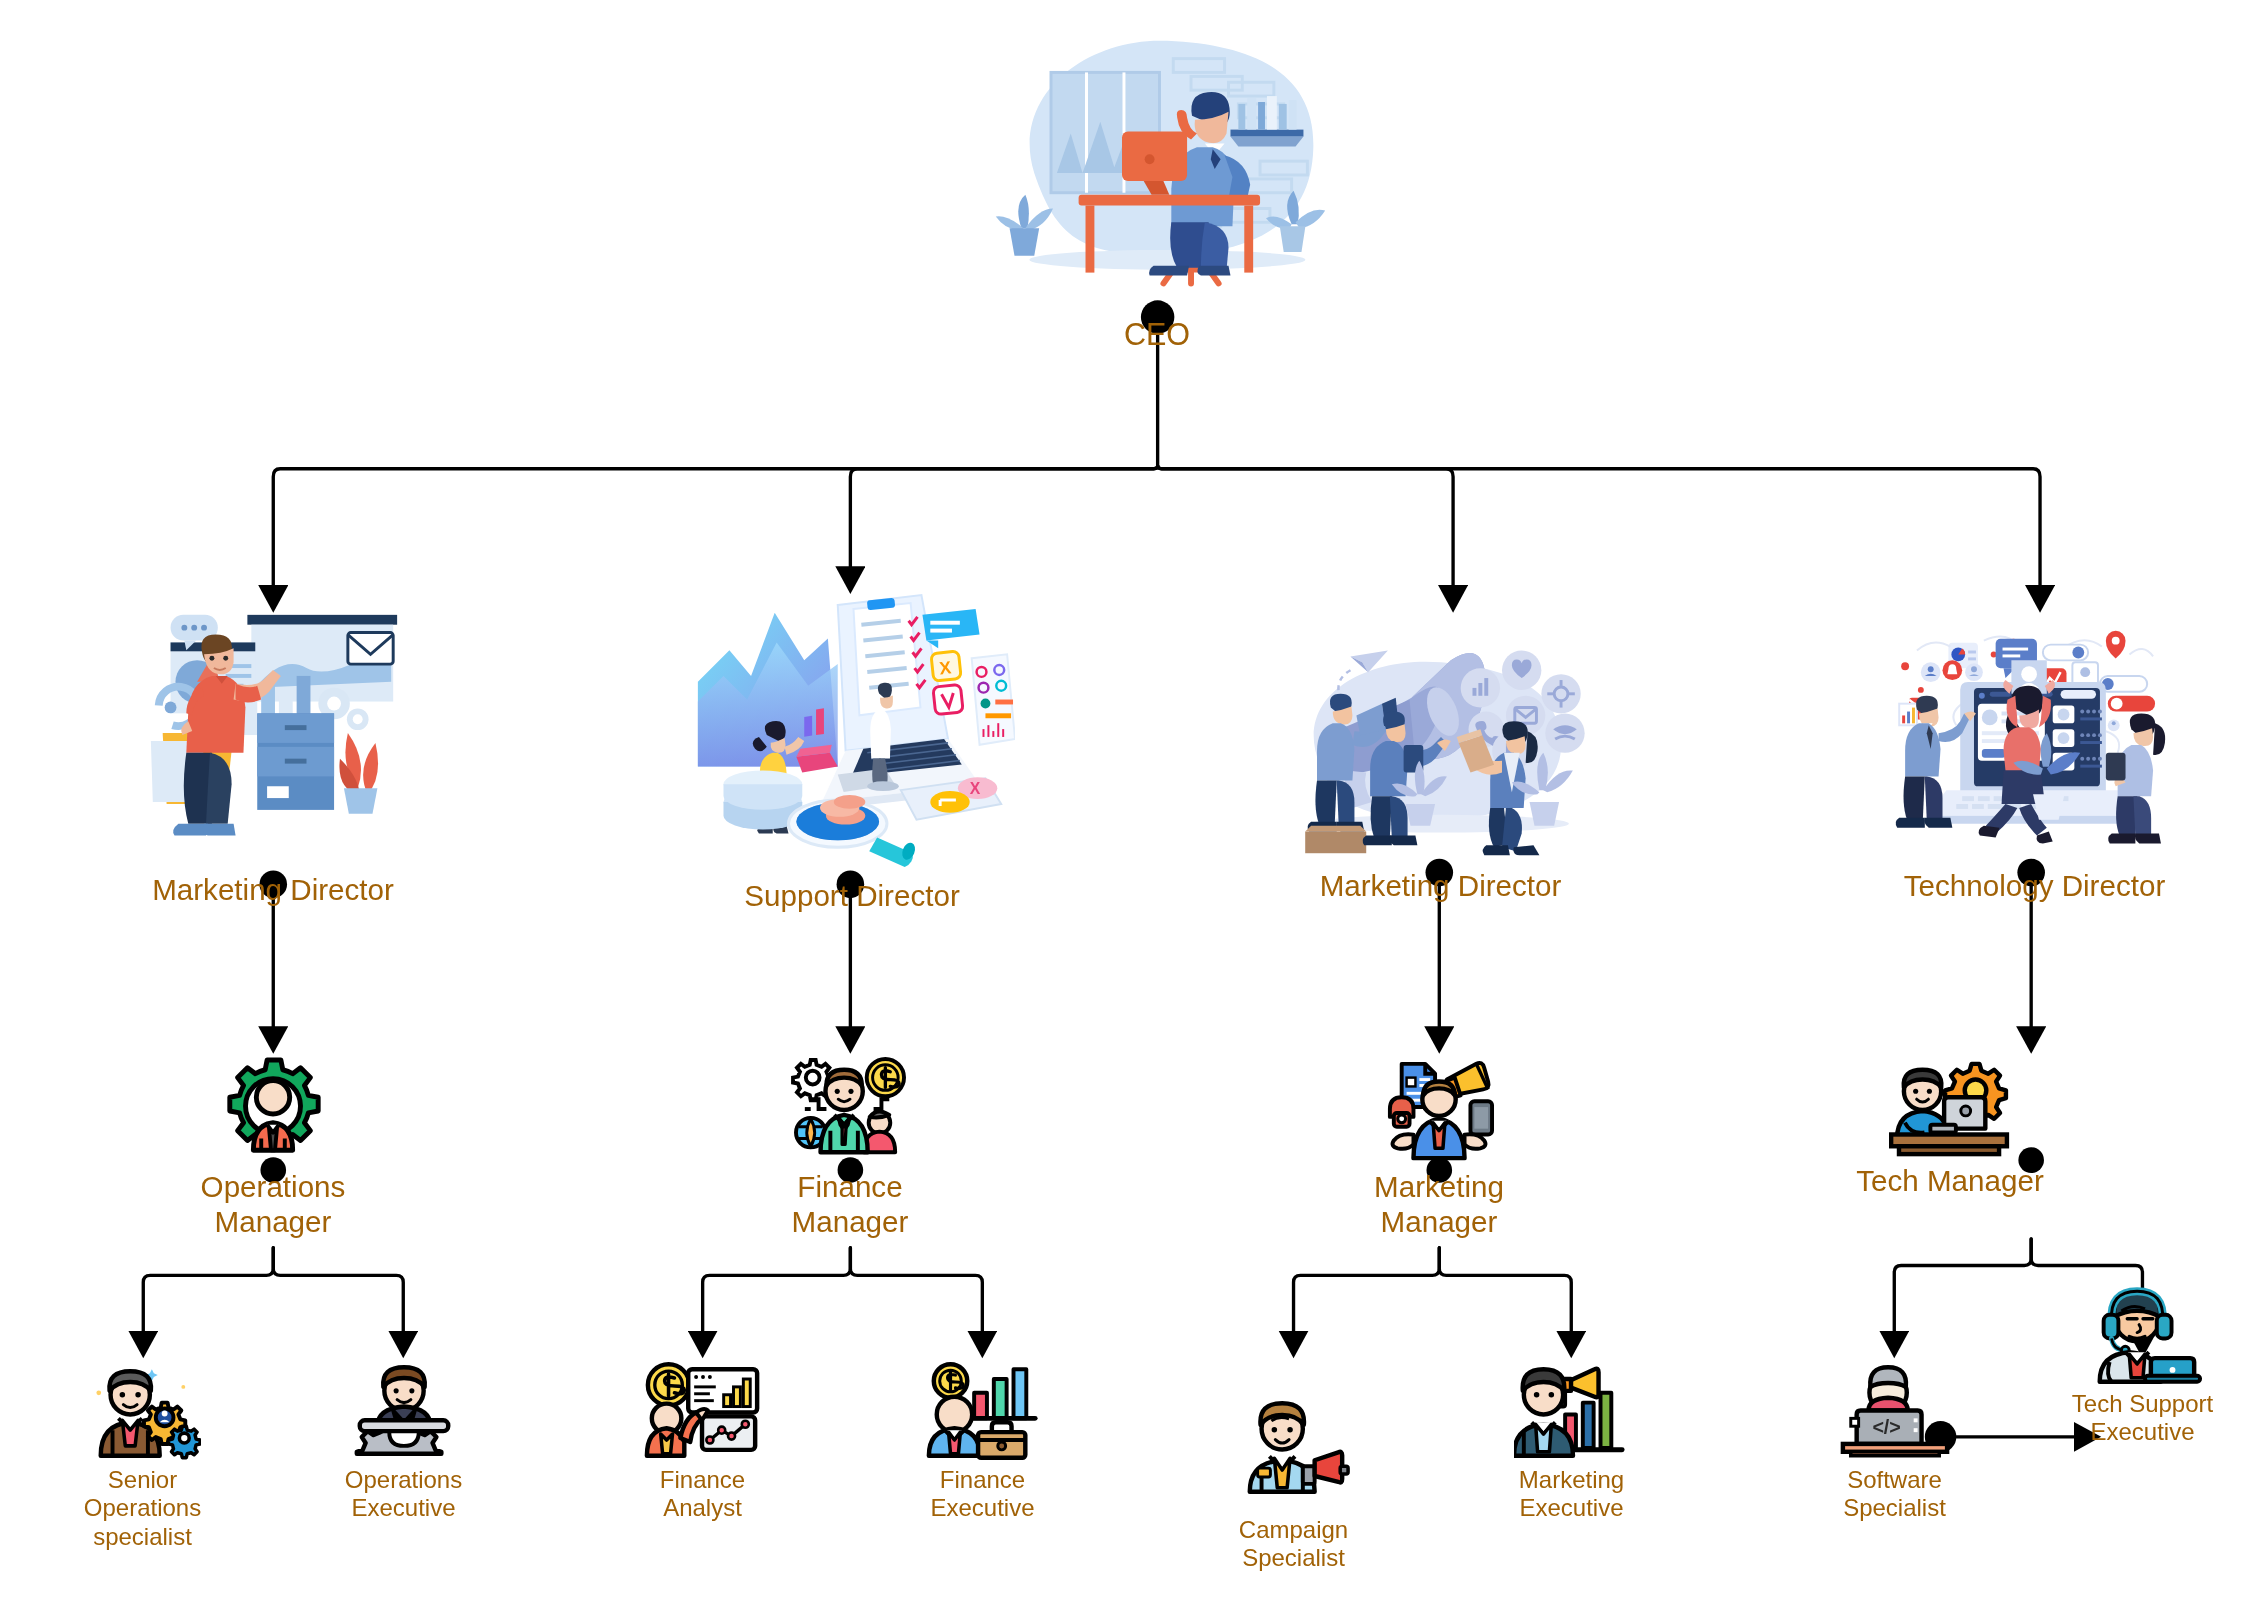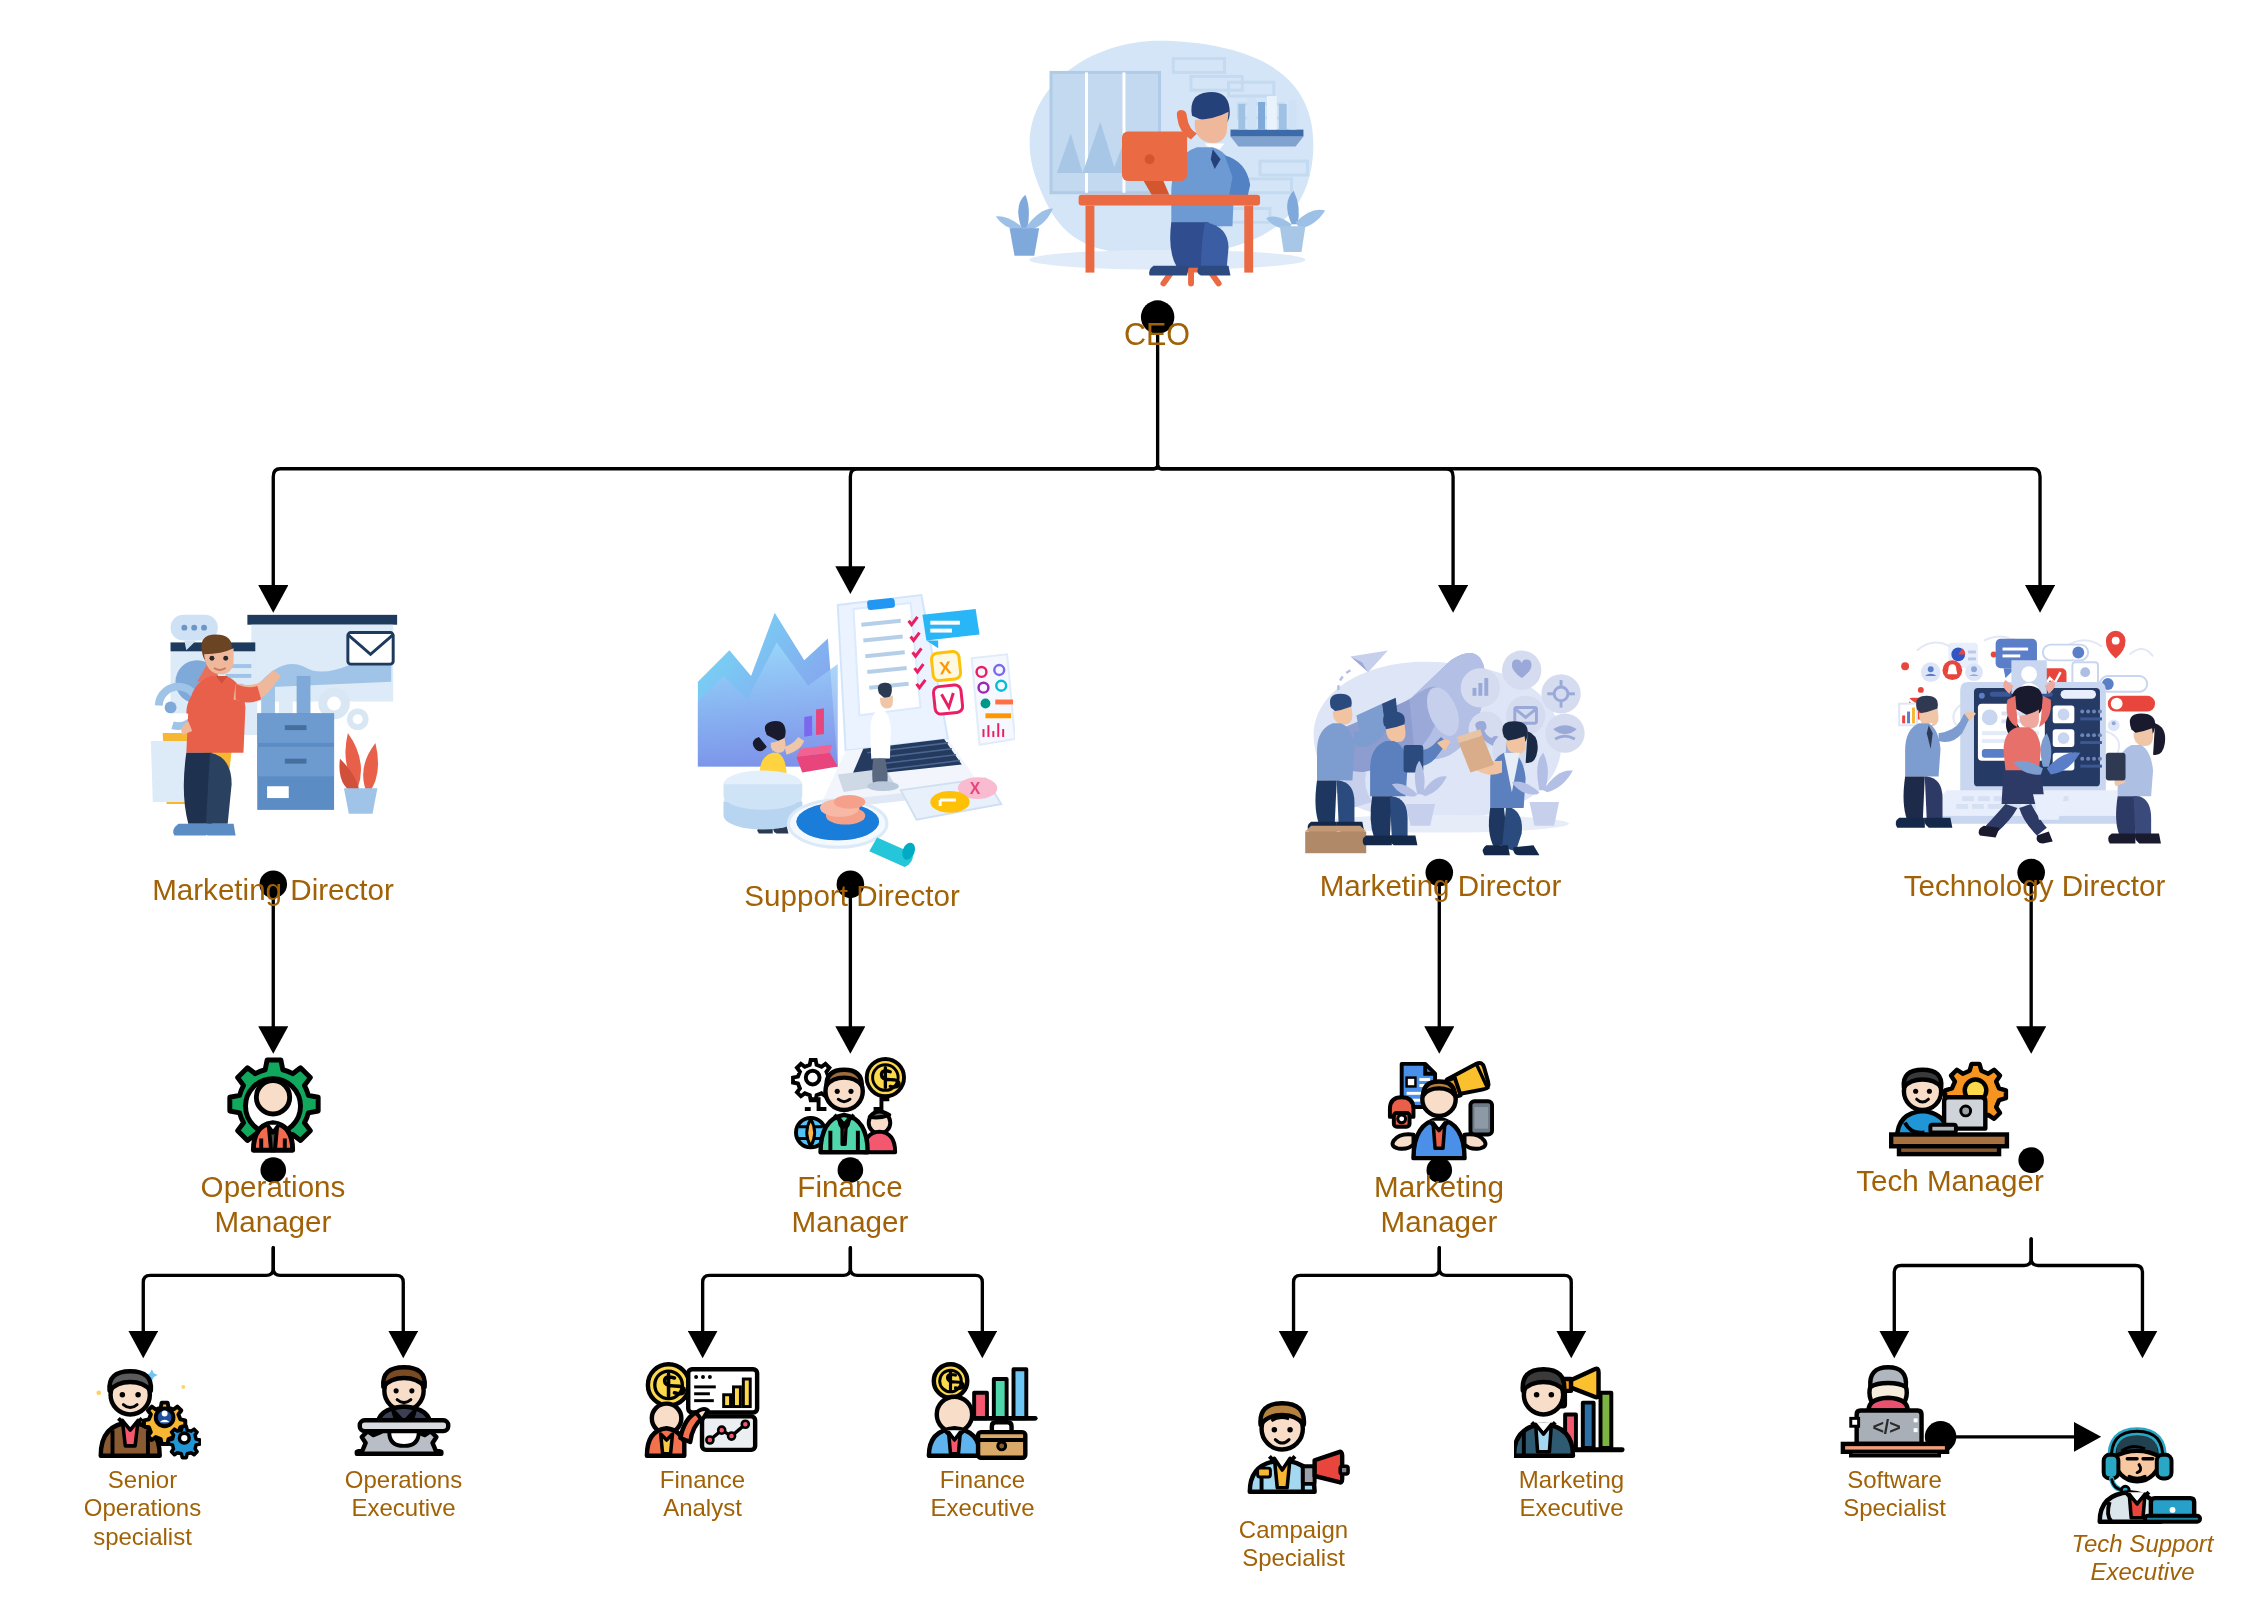--- a/index.html
+++ b/index.html
@@ -952,21 +952,21 @@
         </g>
       <rect x="14" y="58" width="8" height="8" fill="#fff" stroke="#000" stroke-width="3"></rect>
 
       <rect x="6" y="84" width="106" height="8" fill="#f2a07a" stroke="#000" stroke-width="4.5"></rect>
       <rect x="14" y="92" width="90" height="4" fill="#e08a62" stroke="#000" stroke-width="3.6"></rect>
     </svg>
     <div class="node-label">Software
 Specialist</div>
   </div>
 
-  <div class="node lvl4" style="left:2027px; top:1425px; width:231px;font-style:italic;">
+  <div class="node lvl4" style="left:2027px; top:1285px; width:231px;">
     <svg class="node-art" width="122" height="99" viewBox="0 0 124 100">
 
       <circle cx="56" cy="34" r="23" fill="#f8c9a0" stroke="#000" stroke-width="4.5"></circle>
       <path d="M33,32 q-3,-26 23,-26 q26,0 23,26 q-10,-6 -23,-6 q-13,0 -23,6 z" fill="#22414f" stroke="#000" stroke-width="4.5" stroke-linejoin="round"></path>
       <path d="M40,26 q12,-8 24,-2" fill="none" stroke="#000" stroke-width="3"></path>
       <path d="M46,34 h10 M62,34 h10" stroke="#000" stroke-width="3.4" stroke-linecap="round"></path>
       <path d="M58,40 q4,6 -2,8" fill="none" stroke="#000" stroke-width="3" stroke-linecap="round"></path>
       <path d="M48,52 q8,4 16,0" fill="none" stroke="#000" stroke-width="3.4" stroke-linecap="round"></path>
 
       <path d="M30,36 q-2,-30 26,-30 q28,0 26,30" fill="none" stroke="#2aa7c4" stroke-width="8" stroke-linecap="round"></path>

